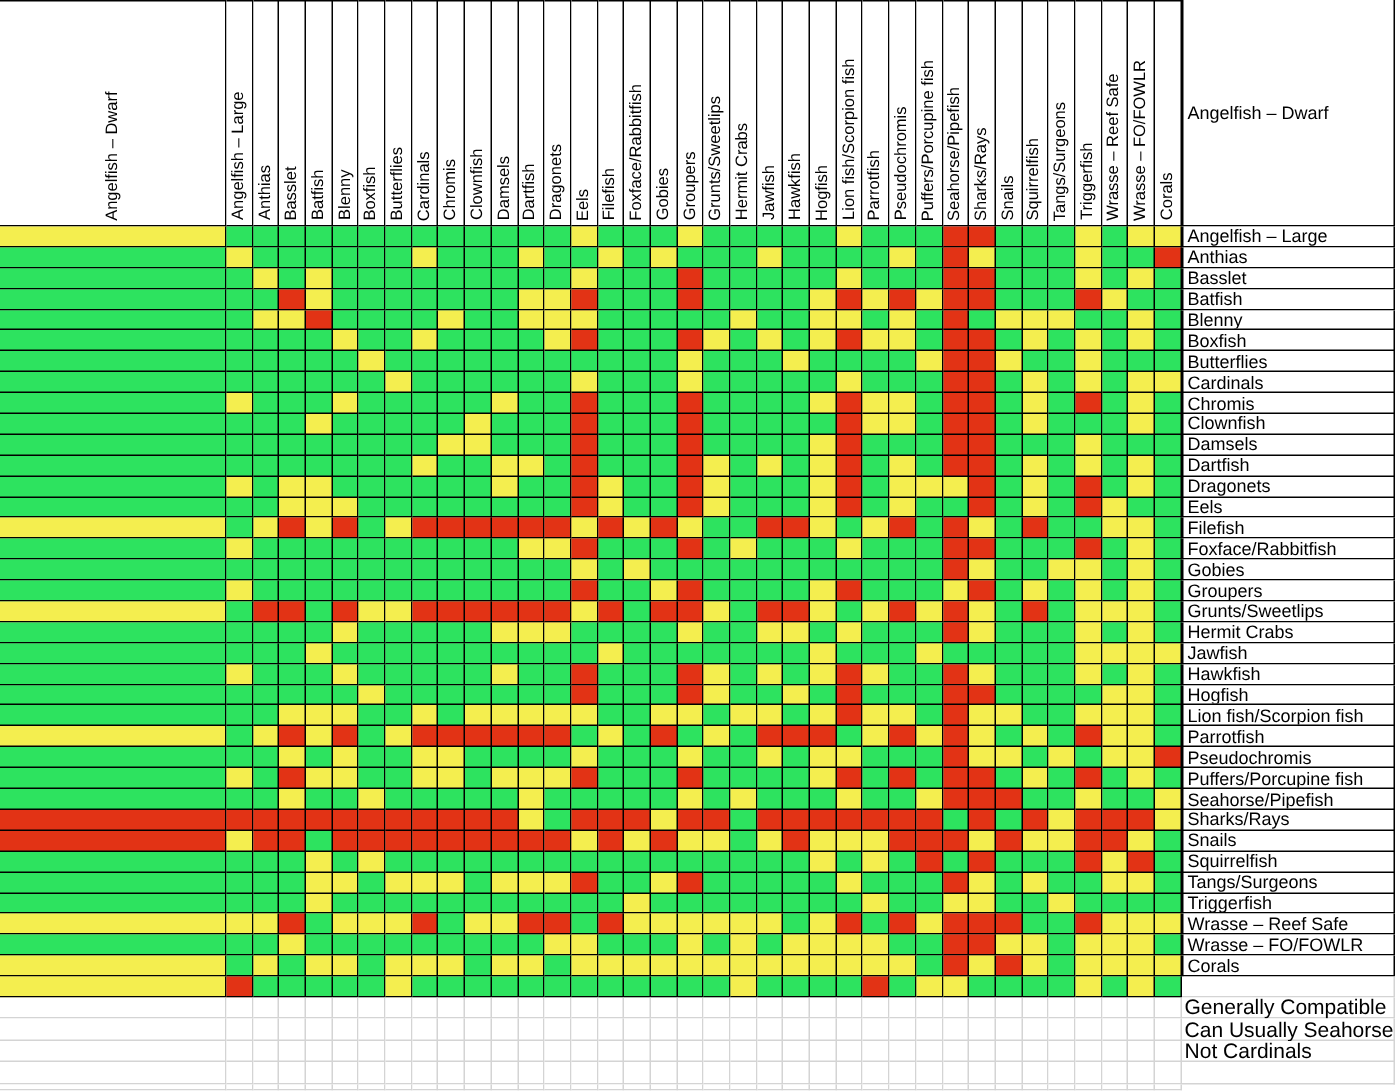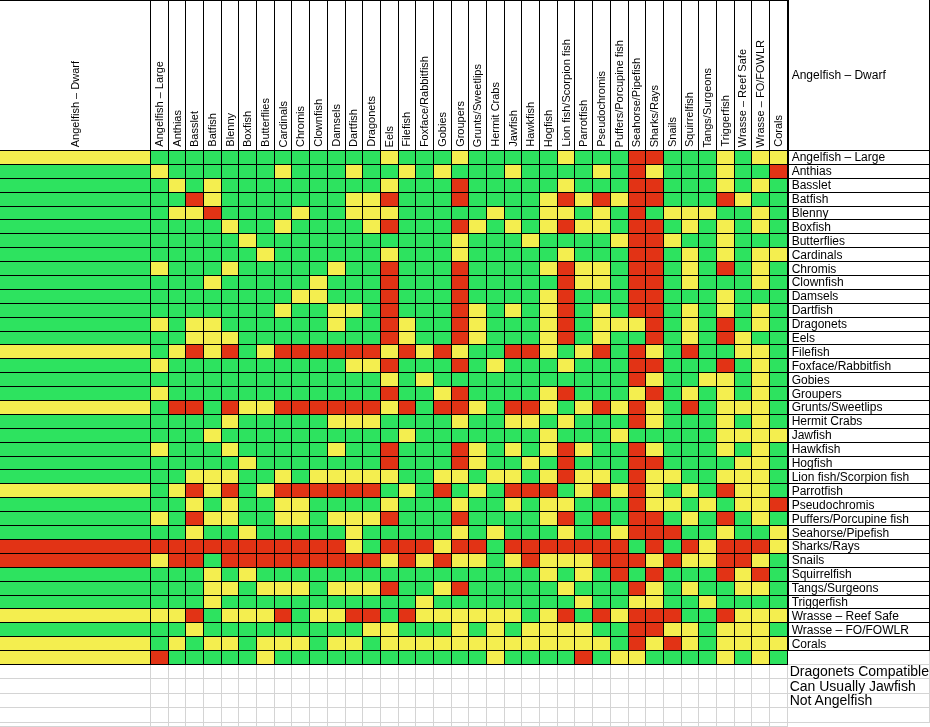--- a/index.html
+++ b/index.html
@@ -1579,21 +1579,21 @@
     <div class="gcell"></div>
     <div class="gcell"></div>
     <div class="gcell"></div>
     <div class="gcell"></div>
     <div class="gcell"></div>
     <div class="gcell"></div>
     <div class="gcell"></div>
     <div class="gcell"></div>
     <div class="gcell"></div>
     <div class="gcell"></div>
-    <div class="glabel">Dragonets Compatible</div>
+    <div class="glabel">Generally Compatible</div>
     <div class="gcell"></div>
     <div class="gcell"></div>
     <div class="gcell G"></div>
     <div class="gcell"></div>
     <div class="gcell"></div>
     <div class="gcell"></div>
     <div class="gcell"></div>
     <div class="gcell"></div>
     <div class="gcell"></div>
     <div class="gcell"></div>
@@ -1617,21 +1617,21 @@
     <div class="gcell"></div>
     <div class="gcell"></div>
     <div class="gcell"></div>
     <div class="gcell"></div>
     <div class="gcell"></div>
     <div class="gcell"></div>
     <div class="gcell"></div>
     <div class="gcell"></div>
     <div class="gcell"></div>
     <div class="gcell"></div>
-    <div class="glabel">Can Usually Jawfish</div>
+    <div class="glabel">Can Usually Seahorse</div>
     <div class="gcell"></div>
     <div class="gcell"></div>
     <div class="gcell Y"></div>
     <div class="gcell"></div>
     <div class="gcell"></div>
     <div class="gcell"></div>
     <div class="gcell"></div>
     <div class="gcell"></div>
     <div class="gcell"></div>
     <div class="gcell"></div>
@@ -1655,21 +1655,21 @@
     <div class="gcell"></div>
     <div class="gcell"></div>
     <div class="gcell"></div>
     <div class="gcell"></div>
     <div class="gcell"></div>
     <div class="gcell"></div>
     <div class="gcell"></div>
     <div class="gcell"></div>
     <div class="gcell"></div>
     <div class="gcell"></div>
-    <div class="glabel">Not Angelfish</div>
+    <div class="glabel">Not Cardinals</div>
     <div class="gcell"></div>
     <div class="gcell"></div>
     <div class="gcell R"></div>
     <div class="gcell"></div>
     <div class="gcell"></div>
     <div class="gcell"></div>
     <div class="gcell"></div>
     <div class="gcell"></div>
     <div class="gcell"></div>
     <div class="gcell"></div>

